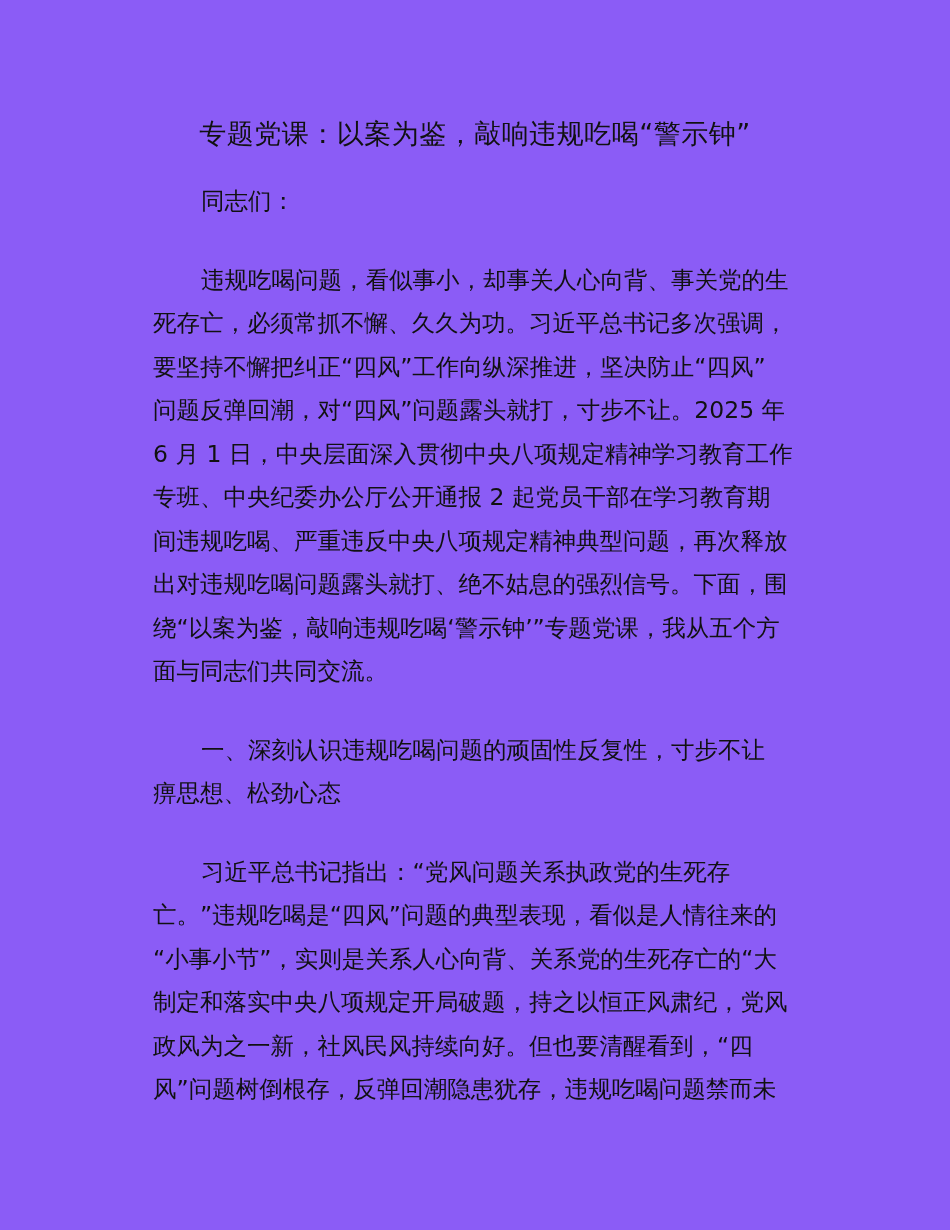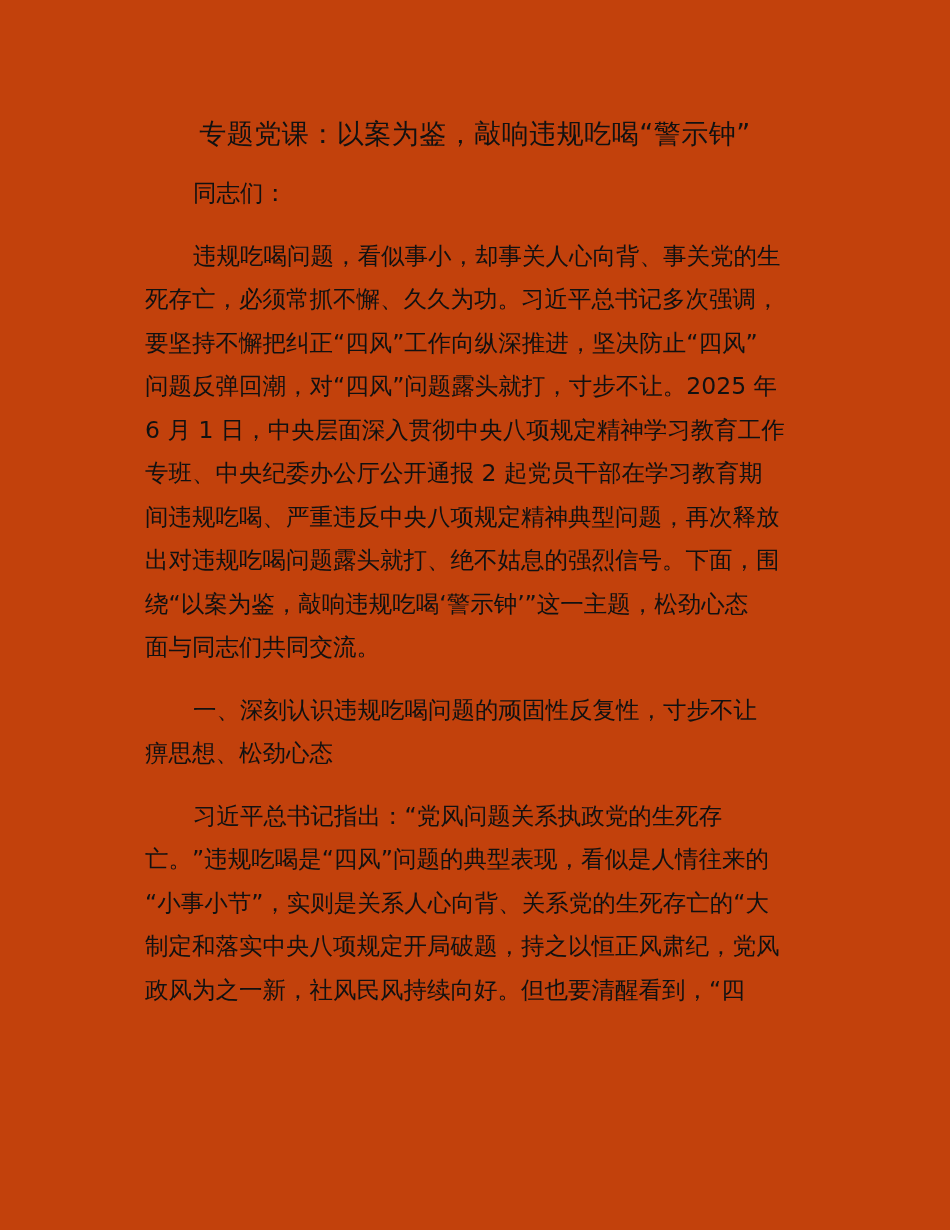--- a/index.html
+++ b/index.html
@@ -1,22 +1,22 @@
 <!DOCTYPE html>
 <html><head>
 <meta charset="utf-8">
 <style>
   html, body { margin: 0; padding: 0; background: #ffffff; }
   body { width: 950px; height: 1230px; position: relative; overflow: hidden;
          font-family: "DejaVu Sans", "Liberation Sans", sans-serif; color: #111111; }
-  .page { position: absolute; left: 0; top: 0; width: 950px; height: 1230px; background: #c2410c; }
+  .page { position: absolute; left: 0; top: 0; width: 950px; height: 1230px; background: #8b5cf6; }
   .title { position: absolute; left: 0; top: 112px; width: 950px; text-align: center;
            font-size: 27px; line-height: 44px; letter-spacing: 0.5px; white-space: nowrap; }
   .body { position: absolute; left: 141px; top: 168px; width: 680px; }
-  .para { margin: 4px; font-size: 23.5px; line-height: 43.5px; white-space: nowrap; }
+  .para { margin: 12px; font-size: 23.5px; line-height: 43.5px; white-space: nowrap; }
   .para .ln { display: block; height: 43.5px; }
   .gap { height: 11px; }
   .indent { padding-left: 48px; }
 </style>
 </head>
 <body>
 
 <div class="page">
   <div class="title">专题党课：以案为鉴，敲响违规吃喝“警示钟”</div>
 
@@ -28,32 +28,33 @@
 
     <p class="para">
       <span class="ln indent">违规吃喝问题，看似事小，却事关人心向背、事关党的生</span>
       <span class="ln">死存亡，必须常抓不懈、久久为功。习近平总书记多次强调，</span>
       <span class="ln">要坚持不懈把纠正“四风”工作向纵深推进，坚决防止“四风”</span>
       <span class="ln">问题反弹回潮，对“四风”问题露头就打，寸步不让。2025 年</span>
       <span class="ln">6 月 1 日，中央层面深入贯彻中央八项规定精神学习教育工作</span>
       <span class="ln">专班、中央纪委办公厅公开通报 2 起党员干部在学习教育期</span>
       <span class="ln">间违规吃喝、严重违反中央八项规定精神典型问题，再次释放</span>
       <span class="ln">出对违规吃喝问题露头就打、绝不姑息的强烈信号。下面，围</span>
-      <span class="ln">绕“以案为鉴，敲响违规吃喝‘警示钟’”这一主题，松劲心态</span>
+      <span class="ln">绕“以案为鉴，敲响违规吃喝‘警示钟’”专题党课，我从五个方</span>
       <span class="ln">面与同志们共同交流。</span>
     </p>
     <div class="gap"></div>
 
     <p class="para">
       <span class="ln indent">一、深刻认识违规吃喝问题的顽固性反复性，寸步不让</span>
       <span class="ln">痹思想、松劲心态</span>
     </p>
     <div class="gap"></div>
 
     <p class="para">
       <span class="ln indent">习近平总书记指出：“党风问题关系执政党的生死存</span>
       <span class="ln">亡。”违规吃喝是“四风”问题的典型表现，看似是人情往来的</span>
       <span class="ln">“小事小节”，实则是关系人心向背、关系党的生死存亡的“大</span>
       <span class="ln">制定和落实中央八项规定开局破题，持之以恒正风肃纪，党风</span>
       <span class="ln">政风为之一新，社风民风持续向好。但也要清醒看到，“四</span>
+      <span class="ln">风”问题树倒根存，反弹回潮隐患犹存，违规吃喝问题禁而未</span>
     </p>
   </div>
 </div>
 
 </body></html>

